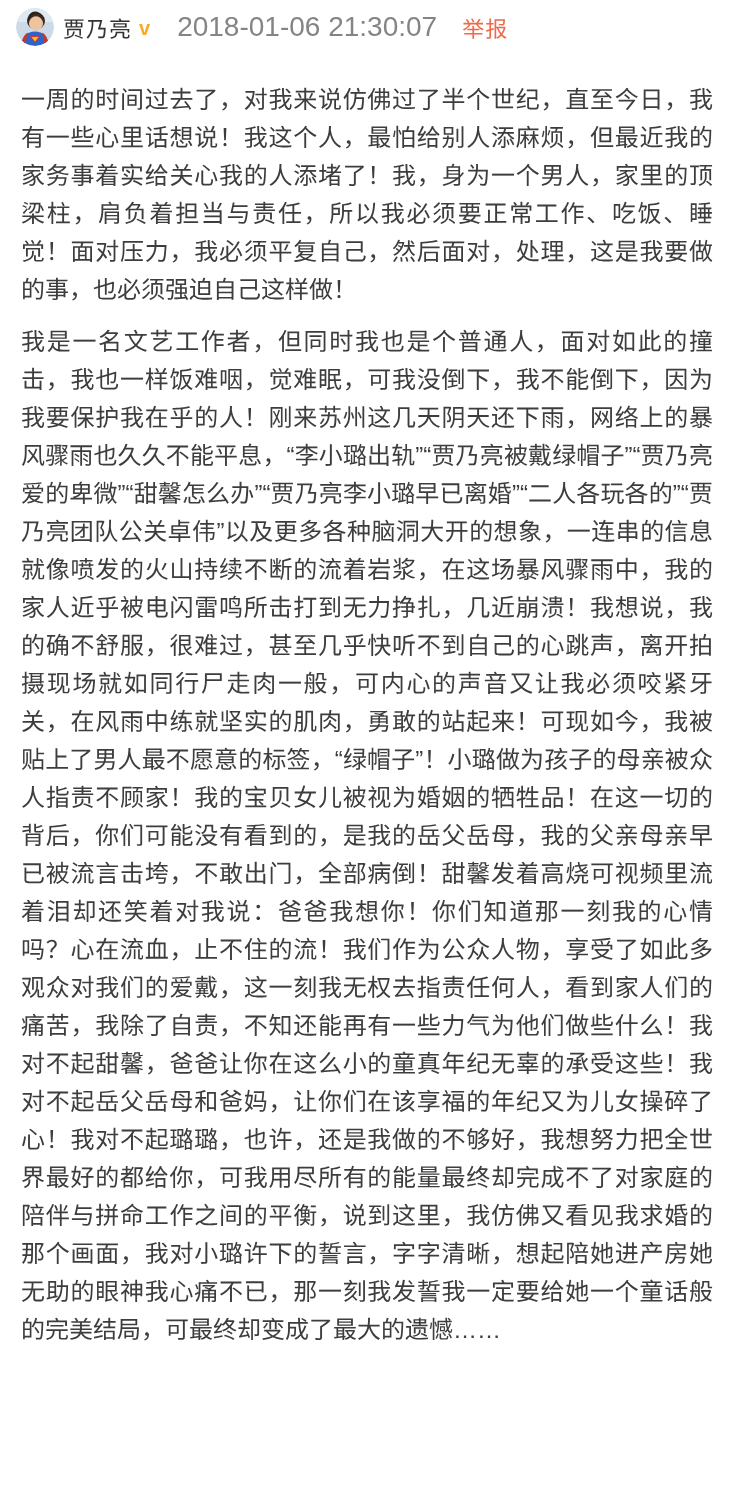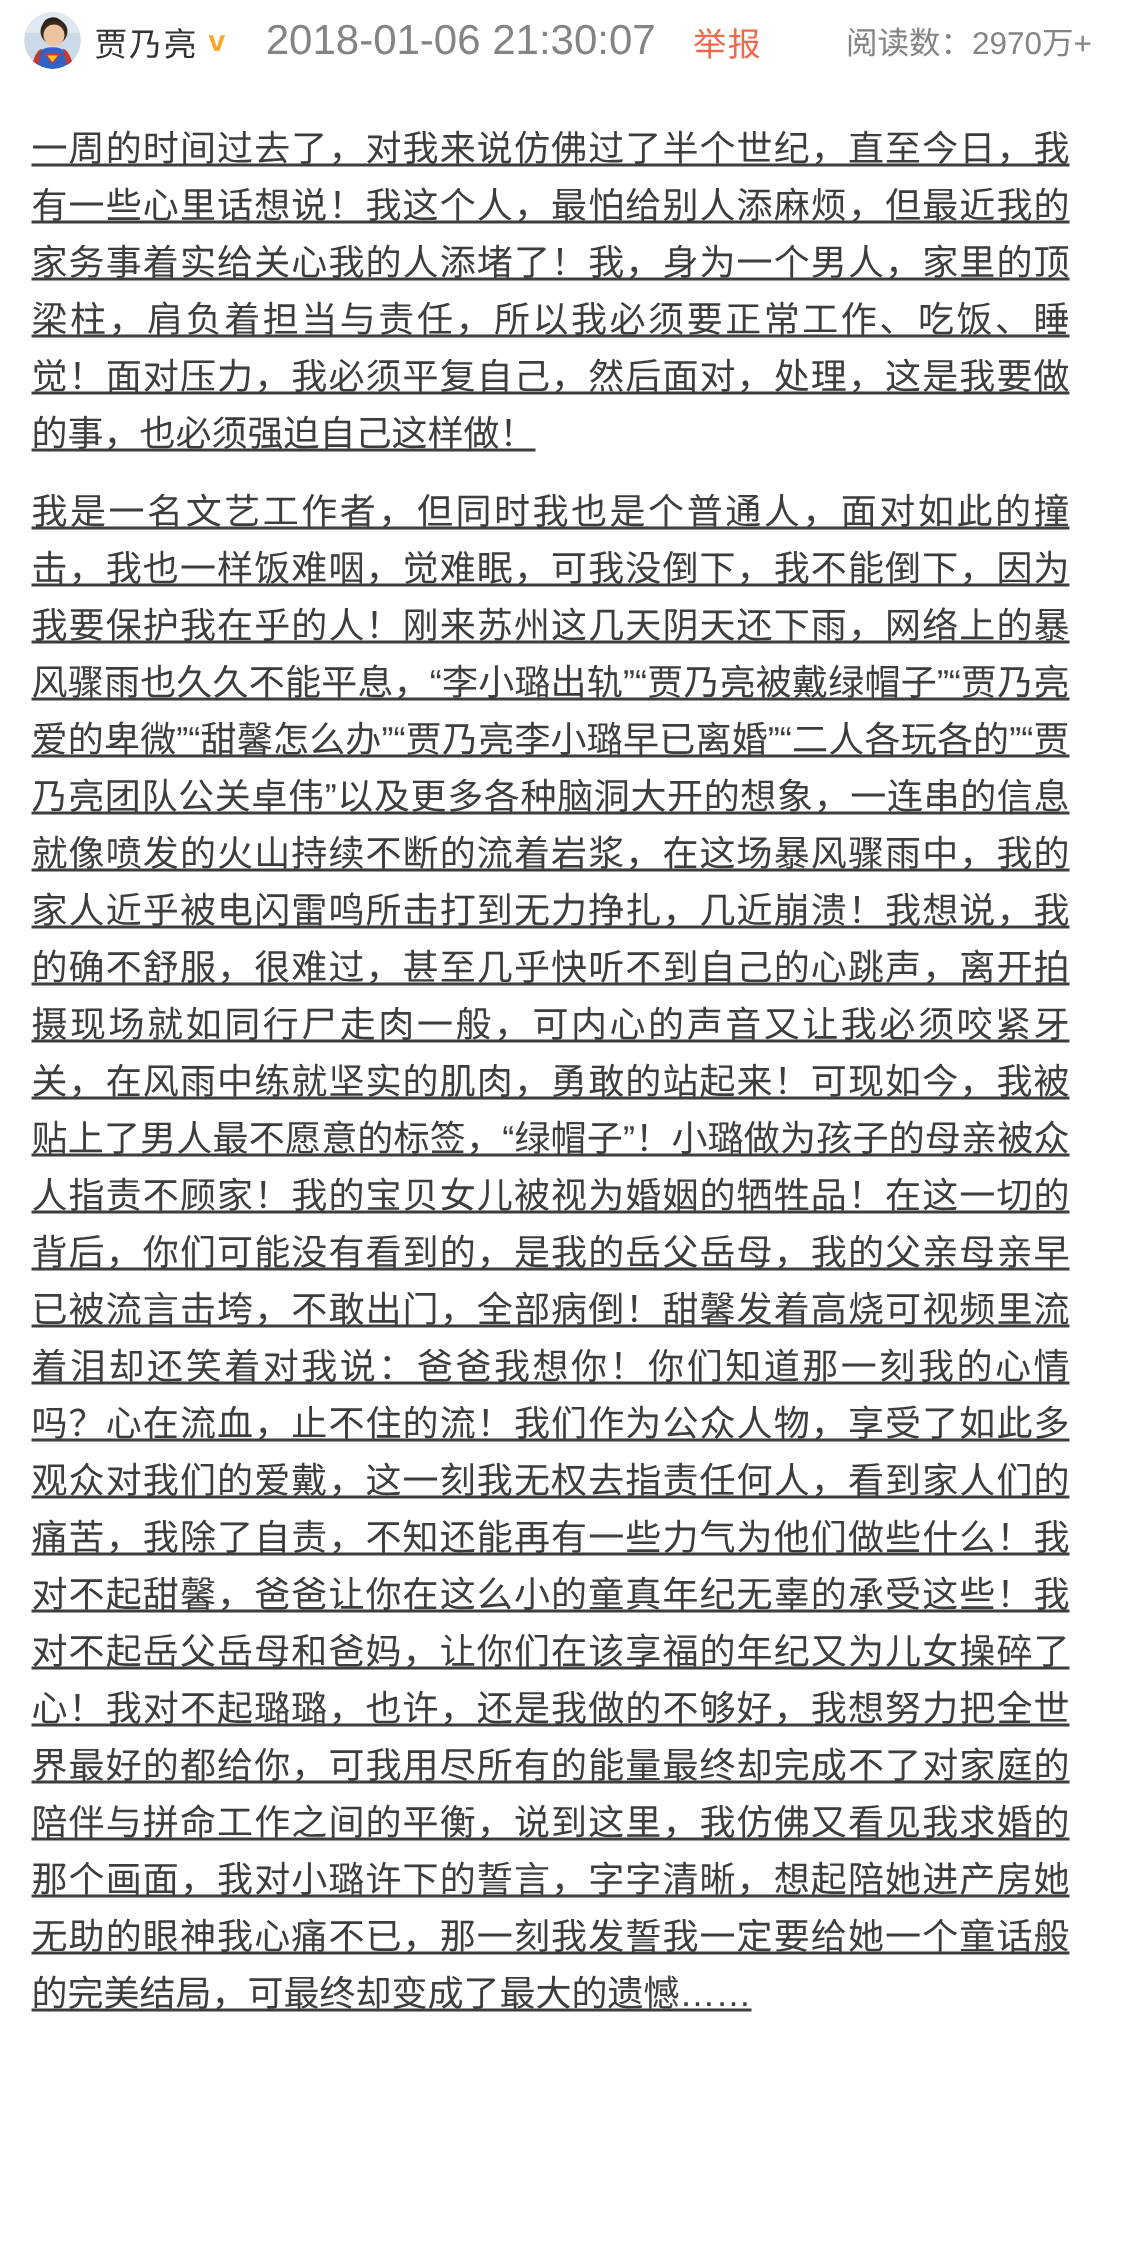--- a/index.html
+++ b/index.html
@@ -57,21 +57,20 @@
   }
   .read-count {
     margin-left: auto;
     font-size: 21px;
     color: #848484;
   }
 
   
   .post-body {
     padding: 33px 36px 0 21px;
-    text-decoration: underline;
   }
   .post-body p {
     font-size: 24px;
     line-height: 38px;
     color: #3d3d3d;
     text-align: justify;
     margin-bottom: 14px;
     word-break: break-all;
   }
   .post-body p.closing {
@@ -110,21 +109,20 @@
     </div>
 
     <span class="username">贾乃亮</span>
 
     <span class="v-badge">v</span>
 
     <span class="timestamp">2018-01-06 21:30:07</span>
 
     <span class="report-link">举报</span>
 
-    <span class="read-count">阅读数：2970万+</span>
 
   </header>
 
   <article class="post-body">
     <p>一周的时间过去了，对我来说仿佛过了半个世纪，直至今日，我有一些心里话想说！我这个人，最怕给别人添麻烦，但最近我的家务事着实给关心我的人添堵了！我，身为一个男人，家里的顶梁柱，肩负着担当与责任，所以我必须要正常工作、吃饭、睡觉！面对压力，我必须平复自己，然后面对，处理，这是我要做的事，也必须强迫自己这样做！</p>
     <p>我是一名文艺工作者，但同时我也是个普通人，面对如此的撞击，我也一样饭难咽，觉难眠，可我没倒下，我不能倒下，因为我要保护我在乎的人！刚来苏州这几天阴天还下雨，网络上的暴风骤雨也久久不能平息，“李小璐出轨”“贾乃亮被戴绿帽子”“贾乃亮爱的卑微”“甜馨怎么办”“贾乃亮李小璐早已离婚”“二人各玩各的”“贾乃亮团队公关卓伟”以及更多各种脑洞大开的想象，一连串的信息就像喷发的火山持续不断的流着岩浆，在这场暴风骤雨中，我的家人近乎被电闪雷鸣所击打到无力挣扎，几近崩溃！我想说，我的确不舒服，很难过，甚至几乎快听不到自己的心跳声，离开拍摄现场就如同行尸走肉一般，可内心的声音又让我必须咬紧牙关，在风雨中练就坚实的肌肉，勇敢的站起来！可现如今，我被贴上了男人最不愿意的标签，“绿帽子”！小璐做为孩子的母亲被众人指责不顾家！我的宝贝女儿被视为婚姻的牺牲品！在这一切的背后，你们可能没有看到的，是我的岳父岳母，我的父亲母亲早已被流言击垮，不敢出门，全部病倒！甜馨发着高烧可视频里流着泪却还笑着对我说：爸爸我想你！你们知道那一刻我的心情吗？心在流血，止不住的流！我们作为公众人物，享受了如此多观众对我们的爱戴，这一刻我无权去指责任何人，看到家人们的痛苦，我除了自责，不知还能再有一些力气为他们做些什么！我对不起甜馨，爸爸让你在这么小的童真年纪无辜的承受这些！我对不起岳父岳母和爸妈，让你们在该享福的年纪又为儿女操碎了心！我对不起璐璐，也许，还是我做的不够好，我想努力把全世界最好的都给你，可我用尽所有的能量最终却完成不了对家庭的陪伴与拼命工作之间的平衡，说到这里，我仿佛又看见我求婚的那个画面，我对小璐许下的誓言，字字清晰，想起陪她进产房她无助的眼神我心痛不已，那一刻我发誓我一定要给她一个童话般的完美结局，可最终却变成了最大的遗憾……</p>
   </article>
 
 </div>
 

